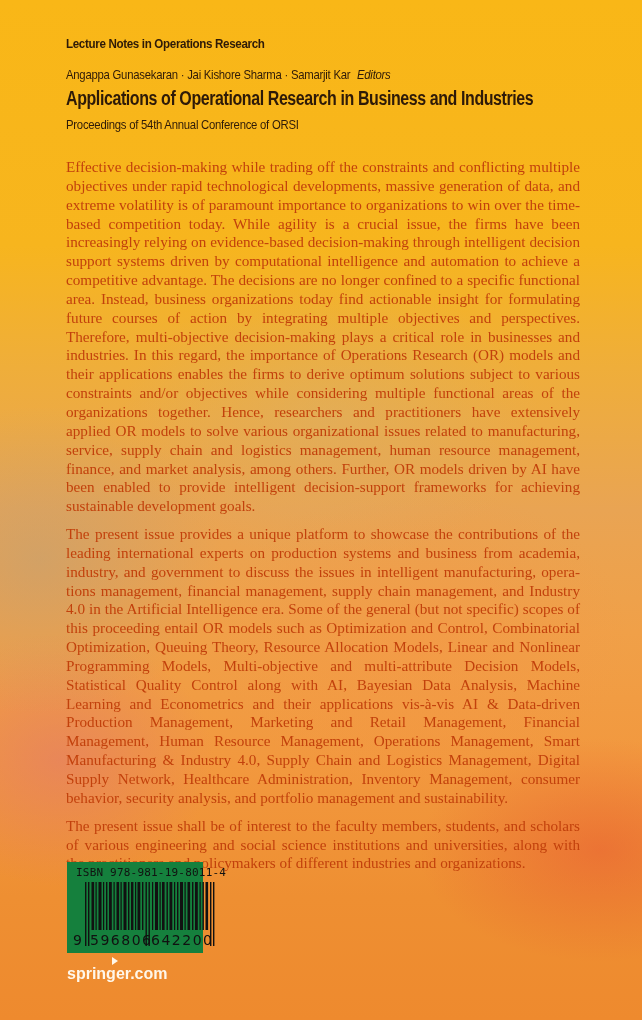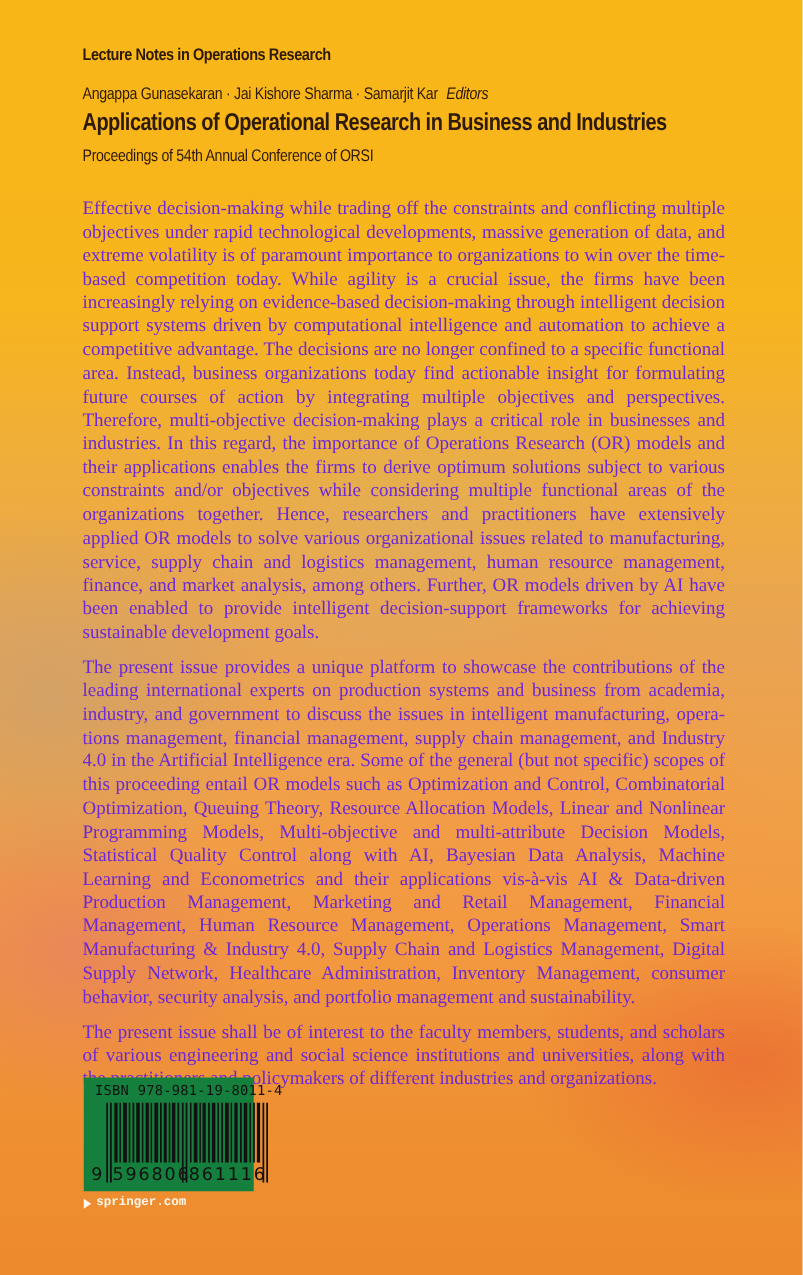--- a/index.html
+++ b/index.html
@@ -35,41 +35,41 @@
     }
     .subtitle {
       position: absolute; left: 66px; top: 117px;
       font-family: "Liberation Sans", sans-serif;
       font-size: 13.5px; letter-spacing: -0.3px; transform: scaleX(0.84); transform-origin: left;
       color: #2E1A08; white-space: nowrap;
     }
     .blurb {
       position: absolute; left: 66px; top: 158px; width: 514px;
       font-family: "Liberation Serif", serif;
-      font-size: 15.2px; line-height: 18.85px; color: #6d28d9;
+      font-size: 15.2px; line-height: 18.85px; color: #c2410c;
     }
     .blurb p { margin: 0 0 9px 0; text-align: justify; text-align-last: left; hyphens: manual; }
     .isbn-box {
       position: absolute; left: 67px; top: 862px; width: 136px; height: 91px;
       background: #15803d;
     }
     .isbn-text {
       position: absolute; left: 9px; top: 4px;
       font-family: "DejaVu Sans Mono", monospace; font-size: 11px; letter-spacing: 0.2px; color: #111;
       white-space: nowrap;
     }
     .barcode { position: absolute; left: 6px; top: 20px; width: 150px; height: 66px; }
     .barcode-digits {
       position: absolute; left: 6px; top: 70px; width: 150px;
       font-family: "DejaVu Sans", sans-serif; font-size: 14px; color: #111;
     }
     .springer {
       position: absolute; left: 67px; top: 957px;
-      font-family: Liberation Mono, monospace; font-weight: bold; font-size: 10px;
-      color: #FFF7EA; white-space: nowrap; display: flex; align-items: center;
+      font-family: Liberation Sans, sans-serif; font-weight: bold; font-size: 16px;
+      color: #FFF7EA; white-space: nowrap; display: flex; align-items: center; flex-direction: column;
     }
     .springer .arrow {
       display: inline-block; width: 0; height: 0; margin-right: 4px;
       border-top: 4px solid transparent; border-bottom: 4px solid transparent;
       border-left: 6px solid #FFF7EA;
     }
   </style>
 </head>
 <body>
 
@@ -128,20 +128,20 @@
         <rect x="126.5" y="0" width="1.2" height="48"></rect>
       <rect x="129.5" y="0" width="1.4" height="48"></rect>
         <rect x="132.5" y="0" width="2.6" height="48"></rect>
       <rect x="137" y="0" width="1.4" height="64"></rect>
         <rect x="140" y="0" width="1.4" height="64"></rect>
     </g>
   </svg>
   <div class="barcode-digits">
     <span style="position:absolute;left:0px;top:0">9</span>
     <span style="position:absolute;left:17px;top:0;letter-spacing:1.5px">596806</span>
-    <span style="position:absolute;left:78px;top:0;letter-spacing:1.5px">861116</span>
+    <span style="position:absolute;left:78px;top:0;letter-spacing:1.5px">642200</span>
   </div>
 </div>
 
 <div class="springer">
   <span class="arrow"></span>
   <span>springer.com</span>
 </div>
 
 </body></html>

